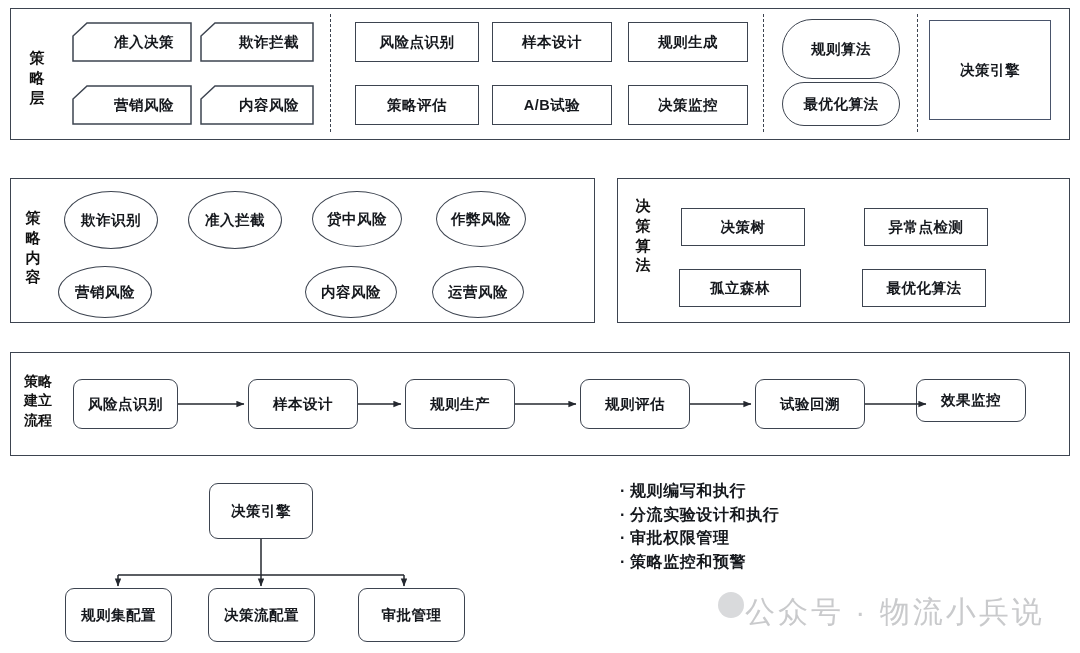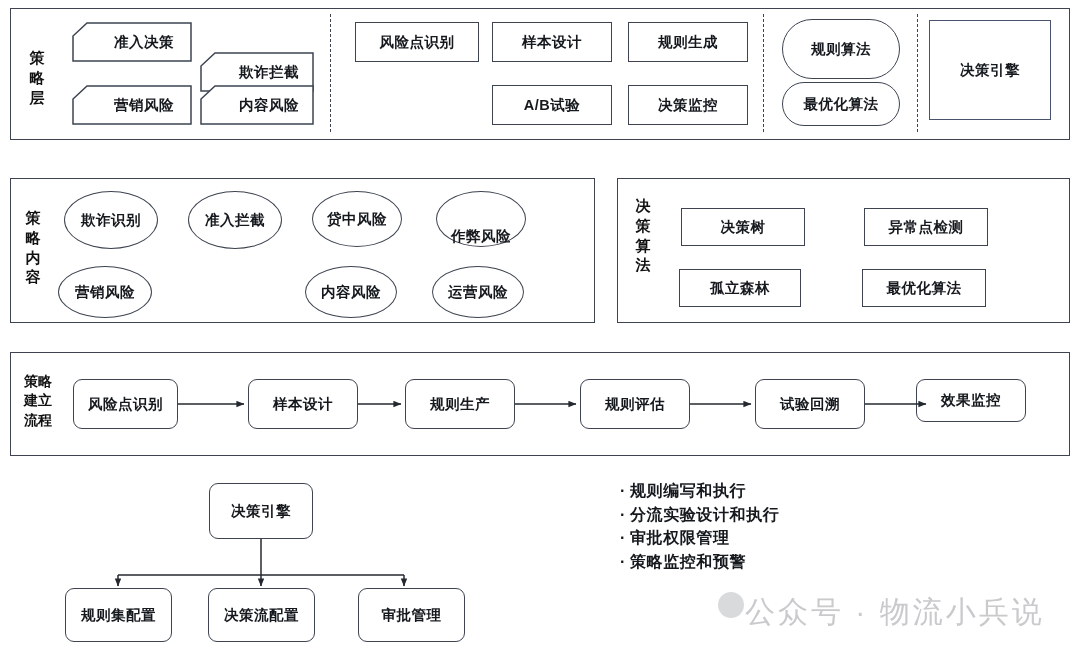--- a/index.html
+++ b/index.html
@@ -126,21 +126,21 @@
 略
 层</div>
 
   <div class="node banner" style="left:72px;top:22px;width:120px;height:40px;">
     <svg class="bannerbg" viewBox="0 0 120 40" preserveAspectRatio="none">
       <polygon points="1,39 1,14 15,1 119,1 119,39" fill="#fff" stroke="#3d4450" stroke-width="1.5"></polygon>
     </svg>
     <span class="lbl">准入决策</span>
   </div>
 
-  <div class="node banner" style="left:200px;top:22px;width:114px;height:40px;margin-top:30px;">
+  <div class="node banner" style="left:200px;top:22px;width:114px;height:40px;">
     <svg class="bannerbg" viewBox="0 0 114 40" preserveAspectRatio="none">
       <polygon points="1,39 1,14 15,1 113,1 113,39" fill="#fff" stroke="#3d4450" stroke-width="1.5"></polygon>
     </svg>
     <span class="lbl">欺诈拦截</span>
   </div>
 
   <div class="node banner" style="left:72px;top:85px;width:120px;height:40px;">
     <svg class="bannerbg" viewBox="0 0 120 40" preserveAspectRatio="none">
       <polygon points="1,39 1,14 15,1 119,1 119,39" fill="#fff" stroke="#3d4450" stroke-width="1.5"></polygon>
     </svg>
@@ -158,20 +158,23 @@
 
   <div class="node rect" style="left:355px;top:22px;width:124px;height:40px;">
       <span>风险点识别</span>
     </div>
   <div class="node rect" style="left:492px;top:22px;width:120px;height:40px;">
       <span>样本设计</span>
     </div>
   <div class="node rect" style="left:628px;top:22px;width:120px;height:40px;">
       <span>规则生成</span>
     </div>
+  <div class="node rect" style="left:355px;top:85px;width:124px;height:40px;">
+      <span>策略评估</span>
+    </div>
   <div class="node rect" style="left:492px;top:85px;width:120px;height:40px;">
       <span>A/B试验</span>
     </div>
   <div class="node rect" style="left:628px;top:85px;width:120px;height:40px;">
       <span>决策监控</span>
     </div>
 
   <div class="vdash" style="left:763px;top:14px;height:118px;"></div>
 
   <div class="node pill" style="left:782px;top:19px;width:118px;height:60px;">
@@ -196,21 +199,21 @@
 
   <div class="node ellipse" style="left:64px;top:191px;width:94px;height:58px;">
       <span>欺诈识别</span>
     </div>
   <div class="node ellipse" style="left:188px;top:191px;width:94px;height:58px;">
       <span>准入拦截</span>
     </div>
   <div class="node ellipse" style="left:312px;top:191px;width:90px;height:56px;">
       <span>贷中风险</span>
     </div>
-  <div class="node ellipse" style="left:436px;top:191px;width:90px;height:56px;align-items:flex-end;">
+  <div class="node ellipse" style="left:436px;top:191px;width:90px;height:56px;">
       <span>作弊风险</span>
     </div>
 
   <div class="node ellipse" style="left:58px;top:266px;width:94px;height:52px;">
       <span>营销风险</span>
     </div>
   <div class="node ellipse" style="left:305px;top:266px;width:92px;height:52px;">
       <span>内容风险</span>
     </div>
   <div class="node ellipse" style="left:432px;top:266px;width:92px;height:52px;">

